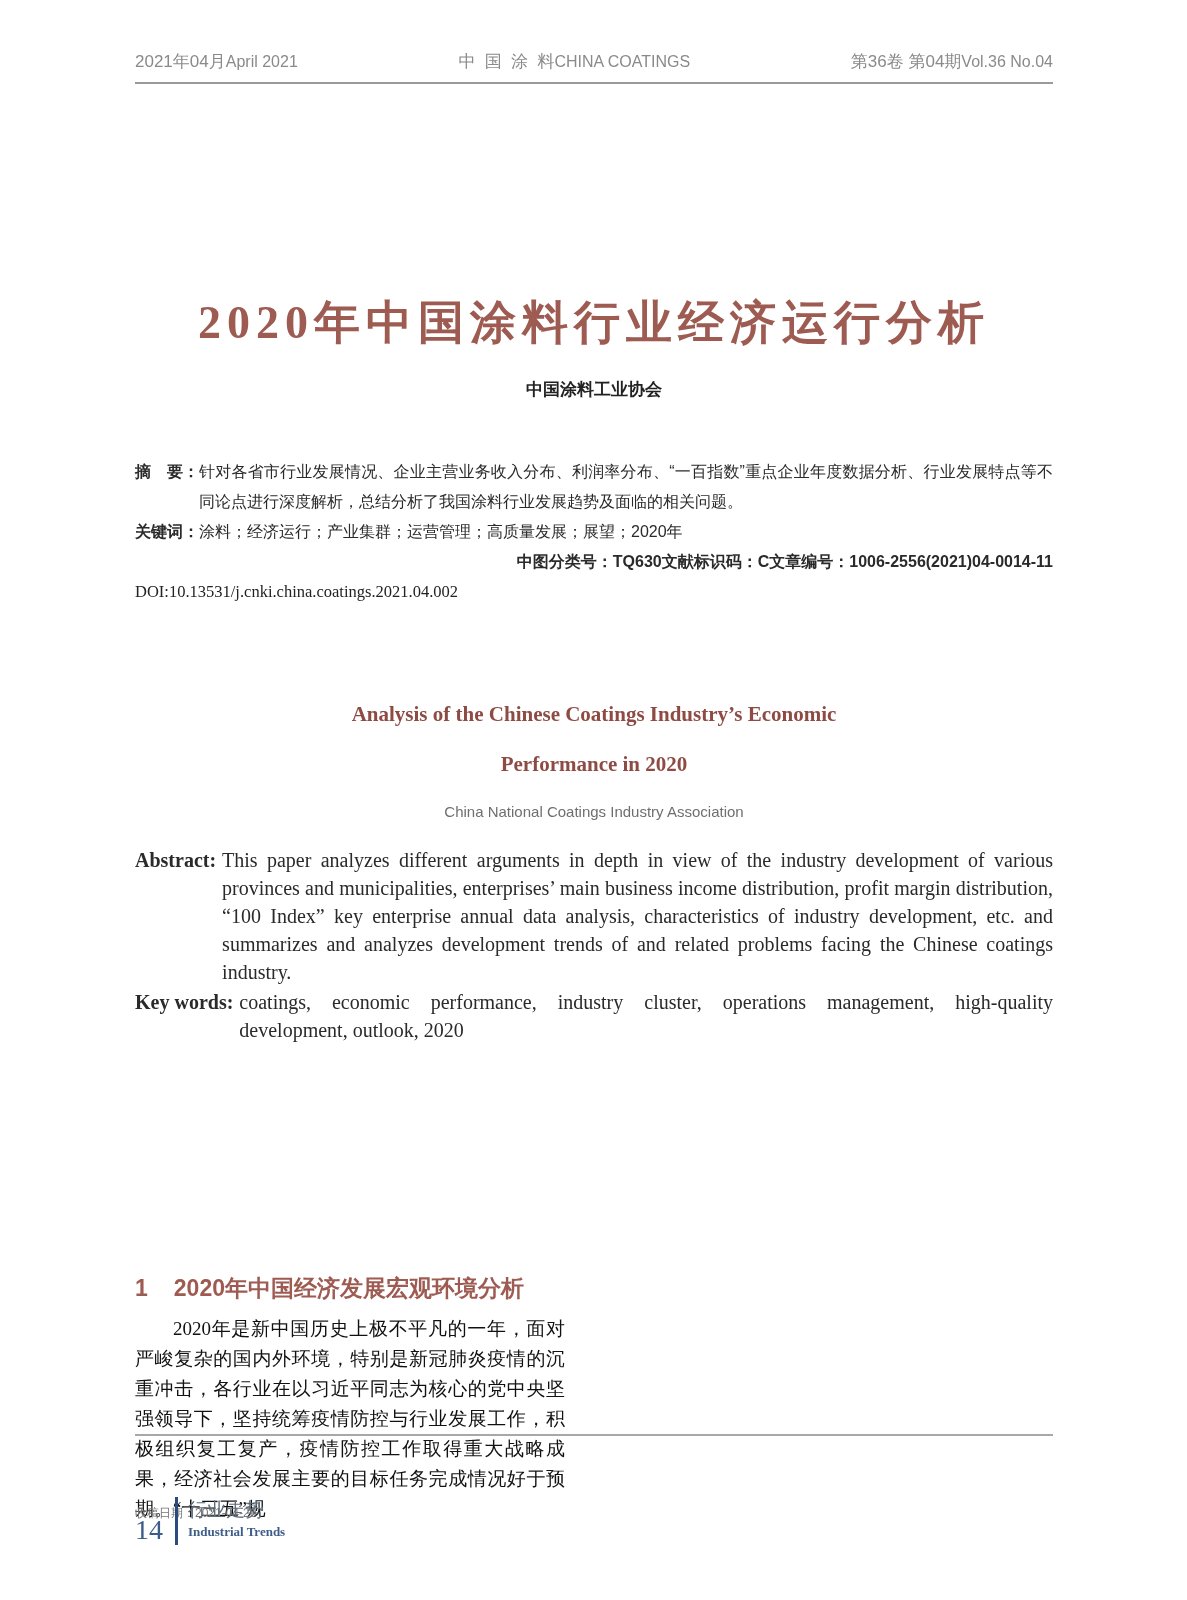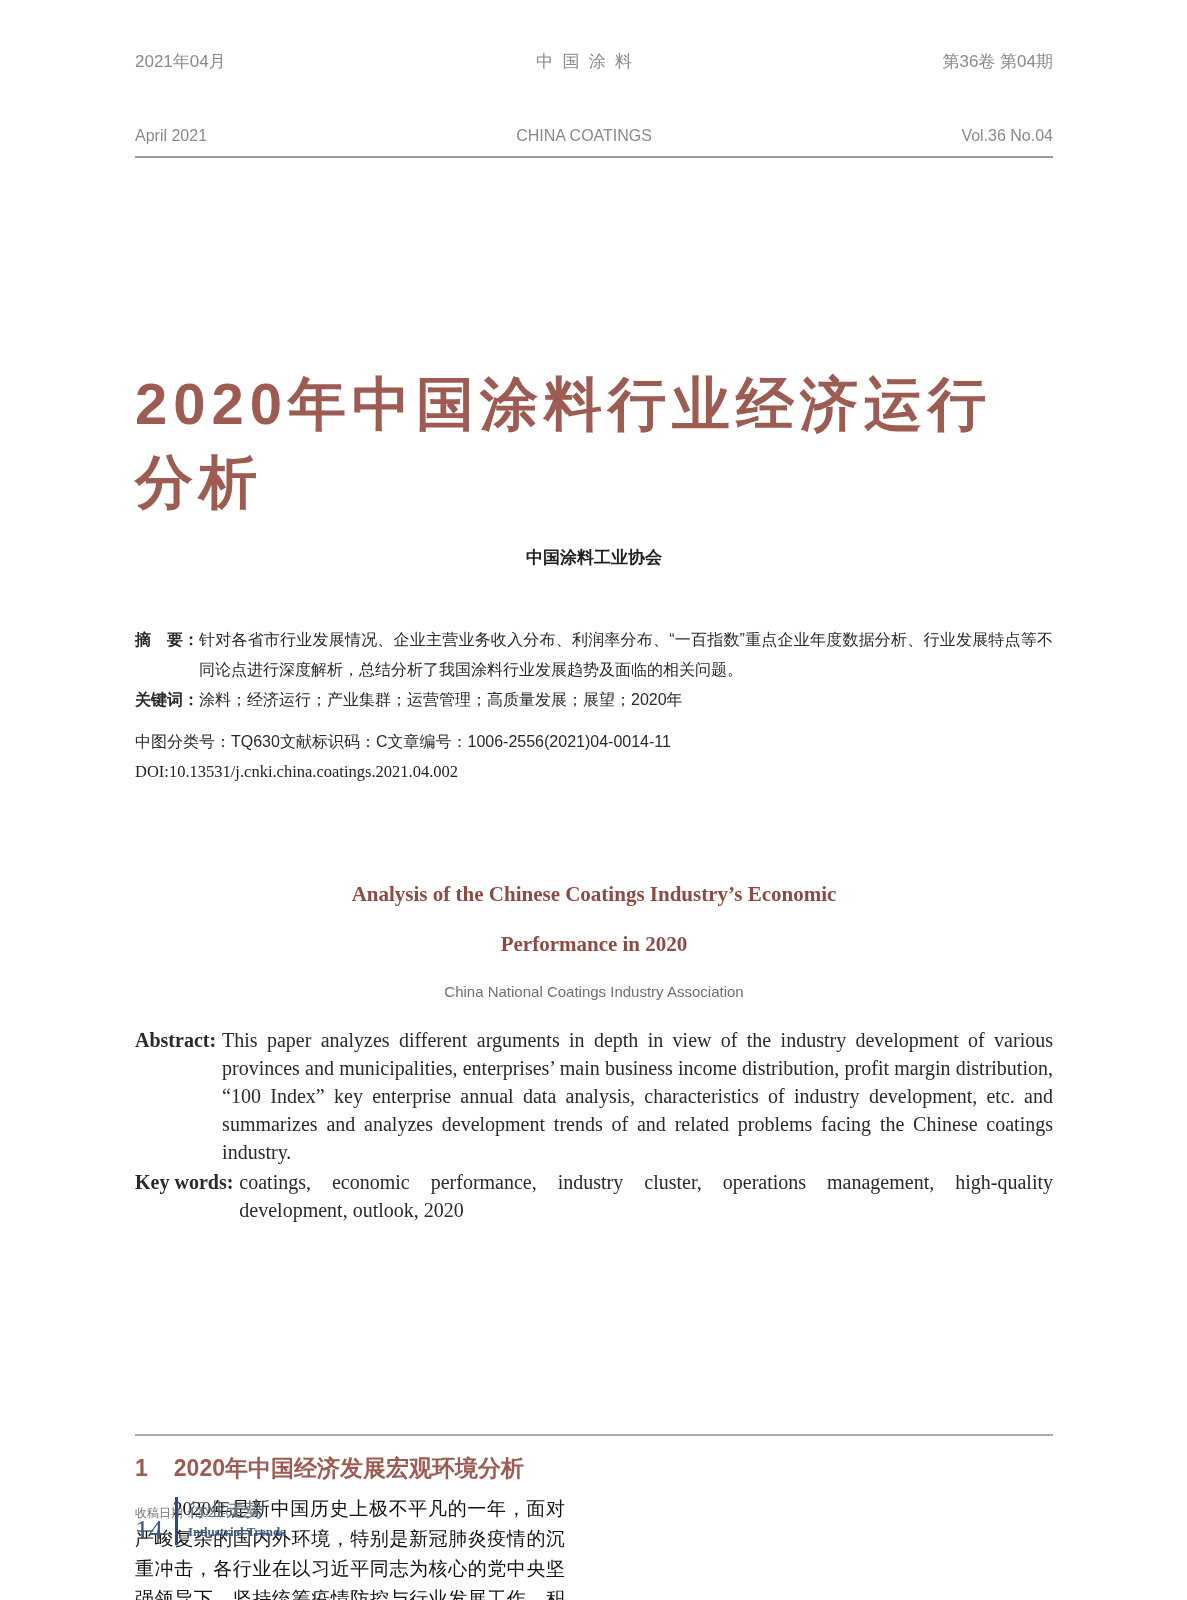--- a/index.html
+++ b/index.html
@@ -18,43 +18,43 @@
   body{
     width:1187px;height:1600px;overflow:hidden;position:relative;
     font-family:"Liberation Sans","DejaVu Sans",sans-serif;
     color:var(--text-dark);
   }
   .page{width:1187px;height:1600px;padding:48px 134px 0 135px;position:relative;}
 
   
   .running-head{display:flex;justify-content:space-between;align-items:flex-start;
     color:var(--header-gray);font-size:17px;line-height:27px;}
-  .hdr-col{display:flex;flex-direction:column;gap:47px;}
+  .hdr-col{display:flex;flex-direction:row;}
   .hdr-col.center{text-align:center;}
   .hdr-col.right{text-align:right;}
   .hdr-cn-center{letter-spacing:0.55em;margin-right:-0.55em;}
   .hdr-en{font-size:16px;}
   .header-rule{height:2px;background:var(--rule-gray);margin-top:7px;}
 
   
   .cn-title{
-    margin-top:208px;text-align:left;
-    font-size:58px;font-weight:700;letter-spacing:6px;
+    margin-top:208px;text-align:center;
+    font-size:46px;font-weight:700;letter-spacing:6px;
     color:var(--accent-maroon);
-    font-family:Liberation Sans, sans-serif;
+    font-family:Liberation Serif, serif;
   }
   .cn-author{margin-top:24px;text-align:center;font-size:17px;font-weight:700;color:#222;}
 
   
   .abstract-cn{margin-top:56px;font-size:16px;line-height:30px;color:#2a2a2a;}
   .hang-row{display:flex;align-items:flex-start;}
   .hang-row .label-cn{flex:0 0 auto;font-weight:700;white-space:pre;}
   .hang-row .text-cn{flex:1 1 auto;text-align:justify;}
   .kw-cn{margin-top:0;}
-  .meta-row{display:flex;justify-content:flex-start;margin-top:12px;line-height:30px;}
+  .meta-row{display:flex;justify-content:flex-end;margin-top:0;line-height:30px;font-weight:bold;}
   .doi-line{margin-top:0;line-height:30px;
     font-family:"Liberation Serif","DejaVu Serif",serif;font-size:16.5px;color:#222;}
 
   
   .en-title{
     margin-top:82px;text-align:center;color:var(--accent-maroon-en);
     font-family:"Liberation Serif","DejaVu Serif",serif;
     font-weight:700;font-size:21px;line-height:50px;
   }
   .en-author{margin-top:14px;text-align:center;font-size:15px;color:#6f6f6f;}

